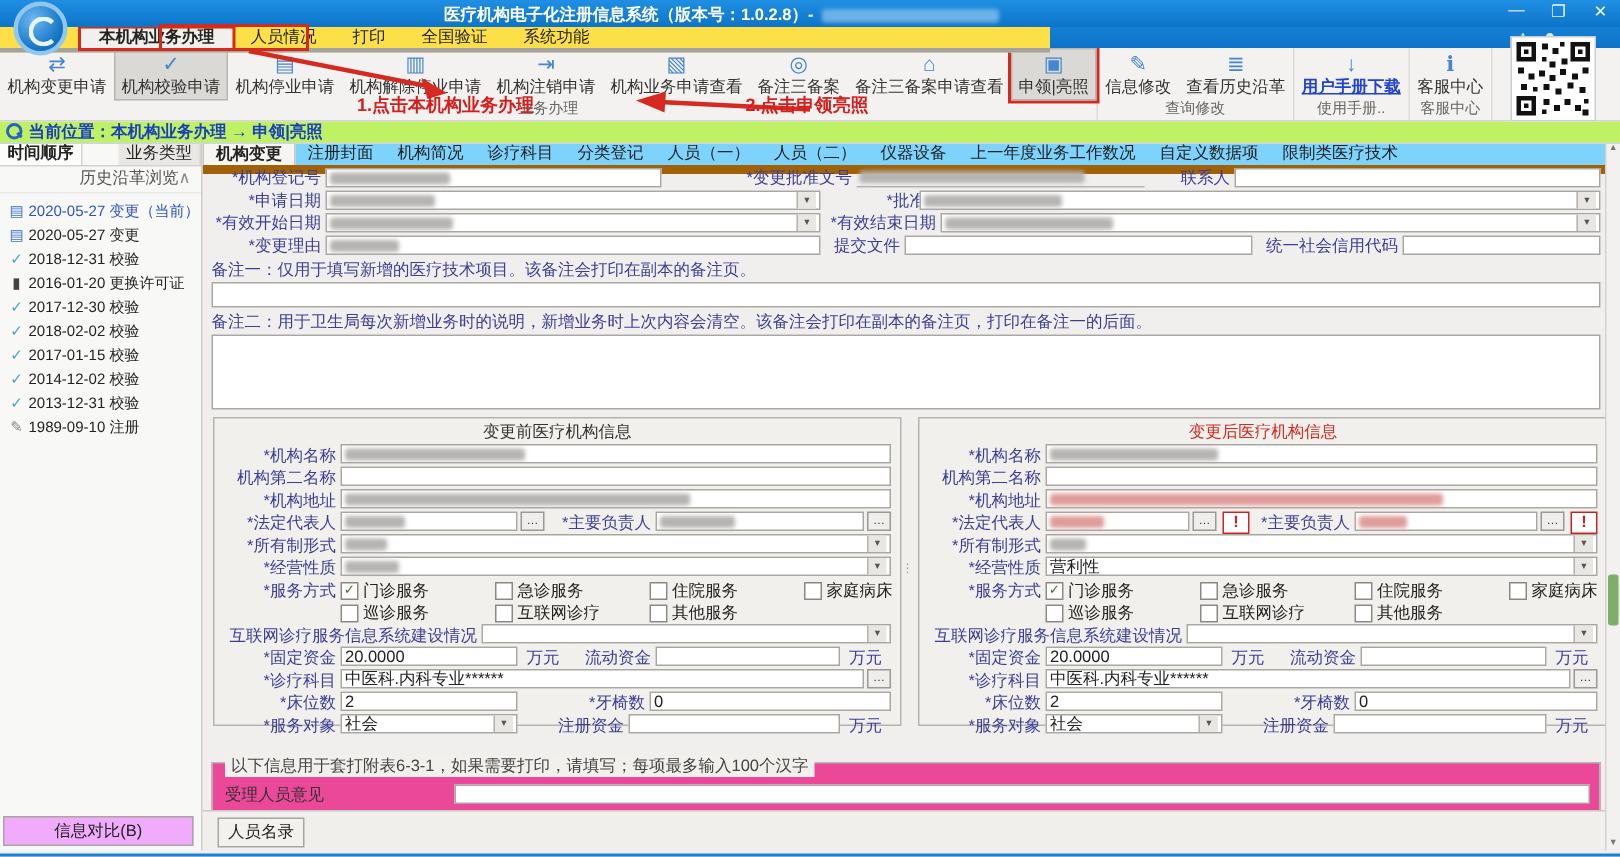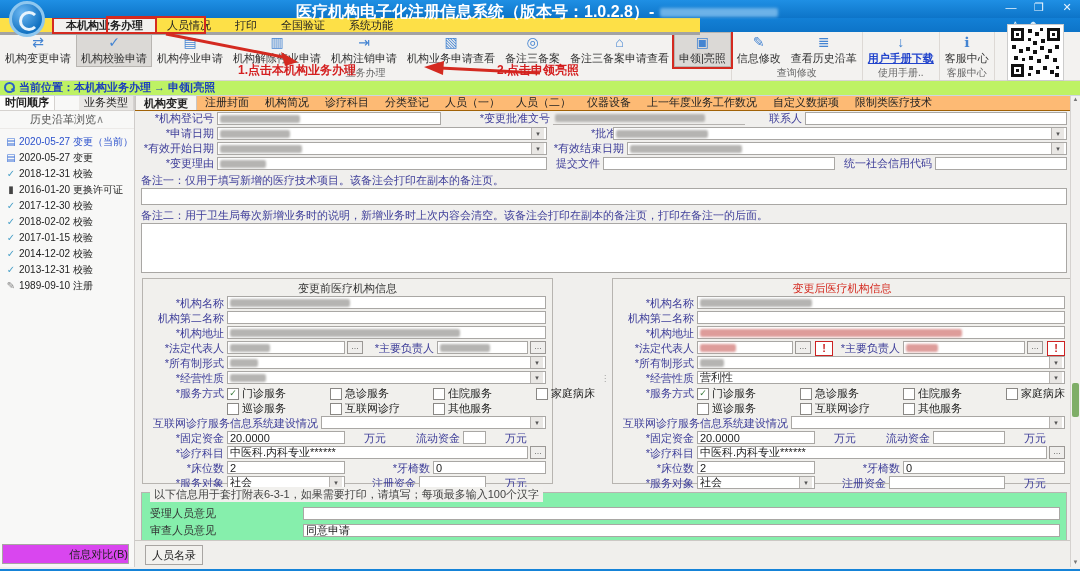--- a/index.html
+++ b/index.html
@@ -1,21 +1,21 @@
 <!DOCTYPE html>
 <html><head>
 <meta charset="utf-8">
 <style>
   html,body{margin:0;padding:0;background:#888;}
   #app{position:relative;width:1080px;height:571px;background:#f0efed;overflow:hidden;
        font-family:"Liberation Sans","DejaVu Sans",sans-serif;font-size:11px;color:#222;
        border-bottom:2px solid #1583d7;box-sizing:border-box;}
   
   .titlebar{position:absolute;top:0;left:0;right:0;height:18px;background:linear-gradient(#1f8fe4,#0d74c8);color:#fff;z-index:6;}
-  .title-text{position:absolute;left:296px;top:2px;font-weight:bold;font-size:16px;white-space:nowrap;}
+  .title-text{position:absolute;left:296px;top:2px;font-weight:bold;font-size:11px;white-space:nowrap;}
   .title-redact{display:inline-block;width:118px;height:9px;background:#6cb2e8;border-radius:2px;filter:blur(1.5px);vertical-align:middle;margin-left:6px;}
   .winbtns{position:absolute;right:6px;top:1px;display:flex;gap:14px;font-size:11px;}
   .winbtn{width:14px;text-align:center;cursor:default;color:#eaf4fd;}
   .blue-ext{position:absolute;top:18px;left:700px;right:0;height:14px;background:linear-gradient(#1380d6,#0d74c8);z-index:5;}
   .mini-icons{position:absolute;top:19px;right:42px;z-index:7;color:#dceefb;font-size:9px;display:flex;gap:10px;}
   .logo{position:absolute;left:9px;top:1px;width:36px;height:36px;border-radius:50%;z-index:8;
         background:radial-gradient(circle at 34% 30%,#6db8f2,#1272c2 70%);border:3px solid #8ec7ef;box-sizing:border-box;}
   .logo::after{content:"";position:absolute;left:7px;top:7px;width:14px;height:14px;border-radius:50%;border:3px solid #e8f4fd;border-right-color:transparent;}
   
   .menubar{position:absolute;top:18px;left:0;right:380px;height:14px;background:#fde047;border-bottom:3px solid #a3a3a3;z-index:5;display:flex;align-items:center;padding-left:54px;}
@@ -39,63 +39,63 @@
   
   .crumbbar{position:absolute;top:80px;left:0;right:0;height:15px;background:#bef264;border-bottom:1px solid #cdd6e0;z-index:3;display:flex;align-items:center;padding-left:4px;}
   .pin{width:7px;height:7px;border:2px solid #2a62c8;border-radius:50%;position:relative;margin-right:4px;}
   .pin::after{content:"";position:absolute;left:5px;top:5px;width:4px;height:2px;background:#2a62c8;transform:rotate(45deg);}
   .crumbtext{color:#1c3fbe;font-weight:bold;}
   
   .sidebar{position:absolute;top:95px;left:0;width:134px;bottom:2px;background:#f8f8f7;border-right:1px solid #cfccca;z-index:2;}
   .side-tabs{display:flex;height:15px;border-bottom:1px solid #d5d2cf;gap:24px;}
   .side-tab{flex:1;text-align:center;line-height:15px;background:#e9e7e4;border-right:1px solid #d5d2cf;cursor:default;}
   .side-tab.active{background:#fdfdfc;font-weight:bold;}
-  .side-title{height:17px;line-height:17px;padding:0 7px;color:#555;display:flex;justify-content:center;border-bottom:1px solid #eceae8;}
+  .side-title{height:17px;line-height:17px;padding:0 7px;color:#555;display:flex;justify-content:flex-end;border-bottom:1px solid #eceae8;}
   .hist{padding:5px 0 0 5px;}
   .hitem{height:16px;line-height:16px;white-space:nowrap;font-size:10px;cursor:default;}
   .hicon{display:inline-block;width:12px;text-align:center;margin-right:2px;}
   .ic-change{color:#3a6fd8;} .ic-check{color:#4aa0c8;} .ic-license{color:#444;} .ic-register{color:#888;}
   .hitem.current{color:#2a50cc;}
-  .compare-btn{position:absolute;bottom:3px;left:2px;right:5px;height:18px;border:1px solid #a8a5a2;background:#d946ef;text-align:right;line-height:18px;cursor:default;margin-top:17px;}
+  .compare-btn{position:absolute;bottom:3px;left:2px;right:5px;height:18px;border:1px solid #a8a5a2;background:#f0abfc;text-align:center;line-height:18px;cursor:default;margin-top:17px;}
   
   .main{position:absolute;top:95px;left:135px;right:10px;bottom:2px;}
-  .tabstrip{height:15px;border-bottom:1px solid #a16207;display:flex;background:#fdba74;}
+  .tabstrip{height:15px;border-bottom:6px solid #a16207;display:flex;background:#7dd3fc;}
   .mtab{padding:0 8px;line-height:14px;white-space:nowrap;color:#222;cursor:default;}
   .mtab.active{background:#f6f5f2;border:1px solid #c9c6c2;border-bottom:none;font-weight:bold;}
   .formwrap{position:absolute;top:15px;left:6px;right:3px;}
   .frow{display:flex;align-items:center;height:13px;margin-top:2px;}
   .flabel{color:#3d3d99;text-align:right;white-space:nowrap;padding-right:3px;box-sizing:border-box;flex-shrink:0;}
   .finput{height:13px;border:1px solid #a9a7a4;background:#fff;display:flex;align-items:center;padding:0 2px;box-sizing:border-box;position:relative;}
   .finput.flex{flex:1;}
   .uline{border:none;border-bottom:1px solid #b5b2af;background:transparent;}
   .dd{margin-left:auto;width:12px;height:11px;background:#e9e7e4;border-left:1px solid #b5b2af;color:#555;font-size:7px;line-height:11px;text-align:center;flex-shrink:0;}
   .dd::after{content:"▾";}
   .ellip{width:14px;height:11px;border:1px solid #9b9895;background:#efeeec;color:#333;font-size:8px;line-height:9px;text-align:center;margin-left:2px;flex-shrink:0;}
   .ellip::after{content:"…";}
   .alert-btn{width:16px;height:13px;border:1px solid #cc2222;background:#fff;color:#cc2222;font-weight:bold;text-align:center;line-height:12px;margin-left:4px;flex-shrink:0;}
   .redact{display:inline-block;height:8px;border-radius:2px;background:#b5b4b2;filter:blur(1.3px);}
   .redact.pink{background:#de9c9a;}
   .notelabel{color:#3d3d99;margin-top:5px;height:11px;line-height:11px;white-space:nowrap;}
   .notebox{border:1px solid #a9a7a4;background:#fff;margin-top:2px;}
   .panelrow{position:relative;height:208px;margin-top:5px;}
   .panel{position:absolute;top:0;bottom:2px;border:1px solid #b7b4b0;background:#f1f0ed;box-sizing:border-box;padding:3px 6px 0;}
-  .panel.before{left:1px;width:411px;}
+  .panel.before{left:1px;width:459px;}
   .panel.after{left:471px;width:460px;}
   .ptitle{text-align:center;height:13px;line-height:12px;font-size:11px;color:#333;}
   .ptitle.red{color:#d42a20;}
   .prow{display:flex;align-items:flex-start;height:14px;margin-top:1px;}
   .plabel{color:#3d3d99;text-align:right;white-space:nowrap;padding-right:3px;width:78px;box-sizing:border-box;flex-shrink:0;}
   .cb{width:10px;height:10px;border:1px solid #8a8885;background:#fff;margin-right:3px;flex-shrink:0;font-size:9px;line-height:9px;text-align:center;color:#3a7a3a;}
   .cb.checked::after{content:"✓";}
   .cbcol{display:flex;align-items:center;width:103px;flex-shrink:0;}
-  .unit{color:#3d3d99;white-space:nowrap;padding:0 19px;flex-shrink:0;}
+  .unit{color:#3d3d99;white-space:nowrap;padding:0 6px;flex-shrink:0;}
   .fval{white-space:nowrap;overflow:hidden;}
   .grip{position:absolute;color:#999;font-size:8px;}
   
-  .bottomset{position:relative;border:1px solid #b7b4b0;margin-top:6px;padding:10px 6px 6px;background:#86efac;}
+  .bottomset{position:relative;border:1px solid #b7b4b0;margin-top:22px;padding:10px 6px 6px;background:#ec4899;}
   .bs-legend{position:absolute;top:-6px;left:8px;background:#f1f0ed;padding:0 4px;color:#444;}
   .brow{display:flex;align-items:center;height:14px;margin-top:3px;gap:41px;}
   .blabel{width:112px;text-align:left;color:#333;flex-shrink:0;padding-left:2px;}
   
   .btnbar{position:absolute;left:0;right:0;bottom:0;height:26px;border-top:1px solid #cbc8c4;background:#f0efec;}
   .pbtn{position:absolute;left:10px;top:4px;width:56px;height:18px;border:1px solid #a8a5a2;background:#f2f1ee;text-align:center;line-height:18px;cursor:default;}
   
   .scrollbar{position:absolute;top:95px;right:0;width:9px;bottom:2px;background:#f2f1ef;border-left:1px solid #d5d2cf;z-index:2;}
   .sb-arrow{height:9px;text-align:center;font-size:6px;color:#777;line-height:9px;}
   .sb-thumb{position:absolute;left:1px;right:1px;top:288px;height:34px;background:#7fae68;border-radius:2px;}
@@ -297,21 +297,21 @@
       <div class="mtab">限制类医疗技术</div>
     </div>
 
     <div class="formwrap">
 
       <div class="frow">
         <span class="flabel" style="width:76px;">*机构登记号</span>
         <span class="finput" style="width:224px;">
             <span class="redact" style="width:80px;"></span>
           </span>
-        <span class="flabel" style="width:112px;">*变更批准文号</span>
+        <span class="flabel" style="width:112px;margin-left:18px;">*变更批准文号</span>
         <span class="finput uline" style="width:192px;">
             <span class="redact" style="width:150px;"></span>
           </span>
         <span class="flabel" style="width:60px;">联系人</span>
         <span class="finput flex"></span>
       </div>
 
       <div class="frow">
         <span class="flabel" style="width:76px;">*申请日期</span>
         <span class="finput" style="width:330px;">

